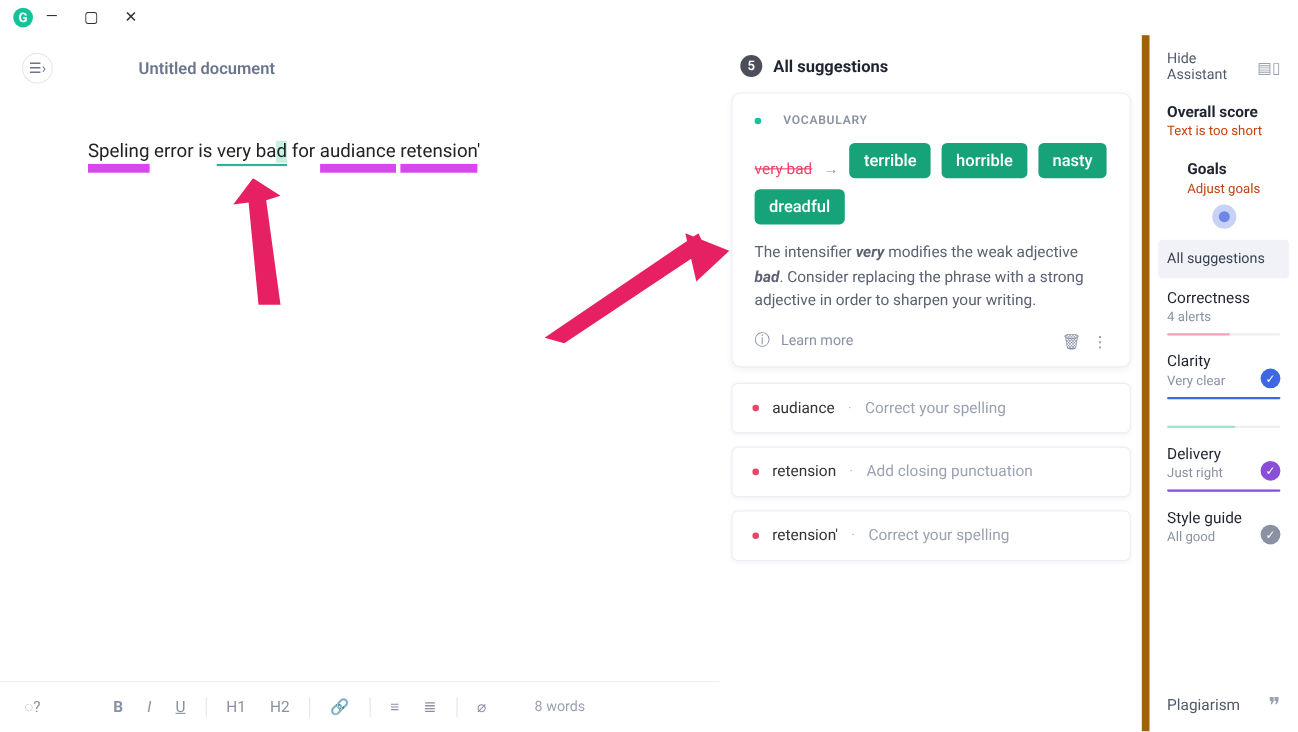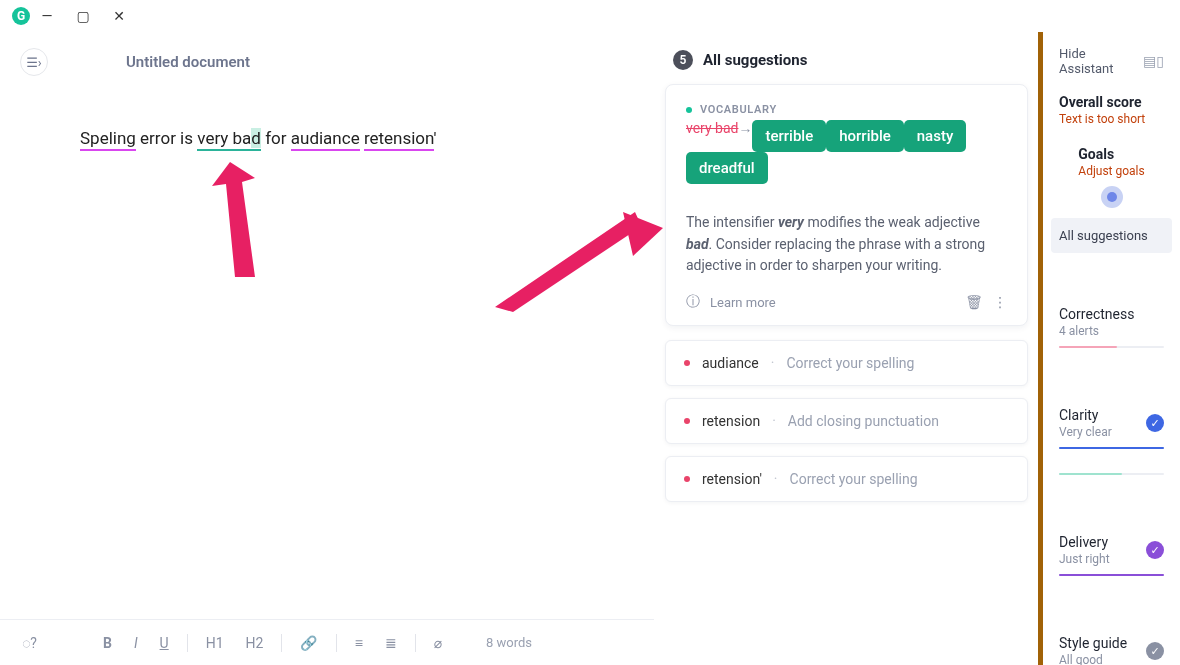--- a/index.html
+++ b/index.html
@@ -28,33 +28,33 @@
     color:#fff;font-weight:bold;font-size:12px;
     margin-right:8px;
   }
   .titlebar .app-name { color:#6d758d; font-size:13px; flex:1;}
   .win-controls { display:flex; gap:18px; margin-right:10px;}
   .win-controls span { width:18px; text-align:center; color:#333; cursor:default;}
   
   .app { display:flex; height: calc(665px - 32px); }
   .editor-col { width: 654px; position:relative; display:flex; flex-direction:column;}
   .sugg-col   { width: 384px; padding: 10px 10px 0 10px; border-left:1px solid transparent;}
-  .side-col   { flex:1; border-left:5px solid #a16207; display:flex; flex-direction:column;}
+  .side-col   { flex:1; border-left:7px solid #a16207; display:flex; flex-direction:column;}
   
   .editor-header { height:60px; display:flex; align-items:center; padding:0 20px;}
   .menu-btn {
     width:28px;height:28px;border:1px solid #e5e7eb;border-radius:50%;
     display:flex;align-items:center;justify-content:center;color:#6d758d;
     margin-right:34px;
     font-size:13px;
   }
   .doc-title { color:#6d758d; font-weight:600; font-size:15px;margin-left:44px;}
   
   .editor-body { padding: 30px 60px 0 80px; flex:1; font-size:17px; line-height:1.9; color:#222;}
-  .ul-red { border-bottom:2px solid #d946ef; padding-bottom:1px;}
+  .ul-red { border-bottom:8px solid #d946ef; padding-bottom:1px;}
   .ul-green { border-bottom:2px solid #2bb39a; padding-bottom:1px;}
   .hl-green { background:#c9efe3; }
   
   .editor-footer {
     height:46px; border-top:1px solid #eceef3;
     display:flex;align-items:center; padding:0 18px; gap:14px;
     color:#9aa1b1; font-size:13px;
   }
   .editor-footer .spacer{flex:1;}
   .fmt-btn { color:#8a91a3; font-size:14px; padding:2px 4px;}
@@ -66,26 +66,26 @@
     display:flex;align-items:center;justify-content:center;font-size:12px;font-weight:600;
   }
   .sugg-title { font-weight:700; font-size:15px; color:#1f2430;}
   
   .card {
     background:#fff;border:1px solid #eceef3;border-radius:8px;
     box-shadow:0 2px 6px rgba(20,30,60,.06);
     padding:18px 20px 14px 20px;
     margin-bottom:14px;
   }
-  .card .cat-row{display:flex;align-items:center;gap:8px;margin-bottom:4px;}
+  .card .cat-row{display:flex;align-items:center;gap:20px;margin-bottom:14px;}
   .cat-dot{width:6px;height:6px;border-radius:50%;}
   .dot-teal{background:#15c39a;}
   .dot-red{background:#e9446a;}
   .cat-label{font-size:11px;letter-spacing:.06em;color:#8a91a3;font-weight:600;}
-  .replace-row{display:flex;flex-wrap:wrap;align-items:flex-start;margin-bottom:28px;}
+  .replace-row{display:flex;flex-wrap:wrap;align-items:flex-end;gap:10px;margin-bottom:16px;}
   .strike{color:#e9446a;text-decoration:line-through;}
   .arrow{color:#8a91a3;}
   .repl-btn{
     background:#16a37a;color:#fff;border-radius:5px;padding:7px 13px;
     font-size:15px;font-weight:500;
   }
   .explain{color:#5b6170;font-size:14px;line-height:1.55;margin-bottom:16px;}
   .explain i{font-style:italic;font-weight:700;margin-top:12px;}
   .card-actions{display:flex;align-items:center;gap:10px;color:#8a91a3;}
   .learn{font-size:13px;color:#8a91a3;}
@@ -108,21 +108,21 @@
   .side-block .sb-title{font-size:14px;color:#1f2430;font-weight:700;}
   .side-block .sb-sub{font-size:12px;color:#c2410c;margin-top:2px;}
   .goals-row{display:flex;align-items:center;gap:8px;flex-direction:column;}
   .goal-dot{width:22px;height:22px;border-radius:50%;background:#c8d2f4;position:relative;}
   .goal-dot::after{content:"";position:absolute;inset:6px;background:#6e86e8;border-radius:50%;}
   .tab{
     padding:10px 16px; font-size:13px; color:#3b4050;
   }
   .tab.active{background:#f0f2f7;border-radius:4px;margin:0 8px;padding:10px 8px;}
   .metric{padding:10px 16px 6px 16px;}
-  .metric-row{display:flex;align-items:center;justify-content:space-between;margin-top:43px;}
+  .metric-row{display:flex;align-items:flex-end;justify-content:space-between;}
   .metric .m-title{font-size:14px;color:#1f2430;}
   .metric .m-sub{font-size:12px;color:#8a91a3;margin-top:2px;}
   .m-bar{height:2px;background:#eceef3;margin-top:8px;position:relative;border-radius:2px;}
   .m-bar .fill{position:absolute;left:0;top:0;height:100%;border-radius:2px;}
   .check{
     width:18px;height:18px;border-radius:50%;display:flex;align-items:center;justify-content:center;
     color:#fff;font-size:11px;
   }
   .side-spacer{flex:1;}
   .side-bottom{padding:12px 16px;display:flex;align-items:center;justify-content:space-between;color:#535a6b;font-size:14px;}

